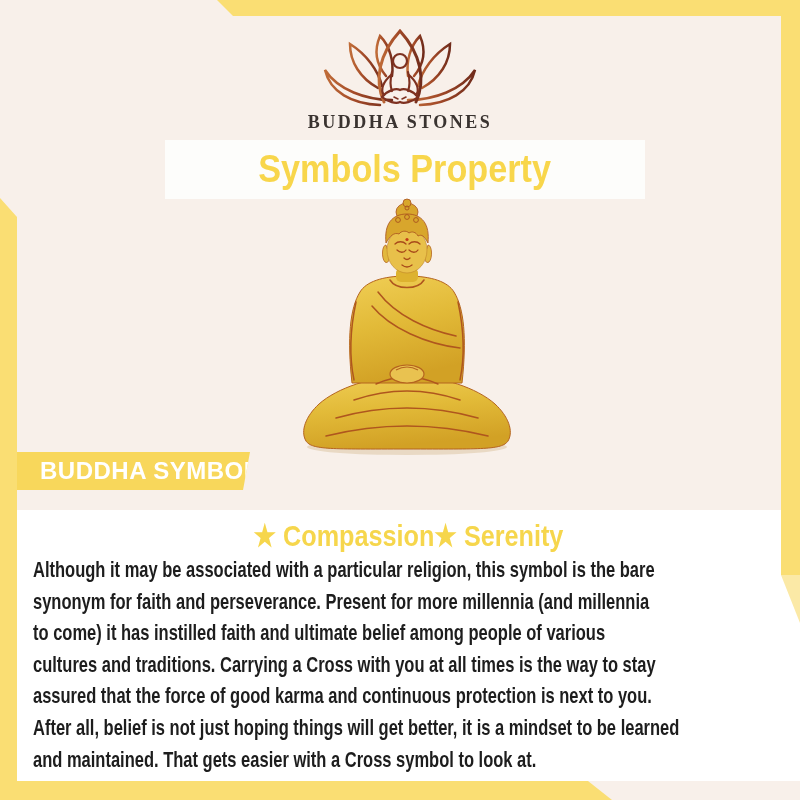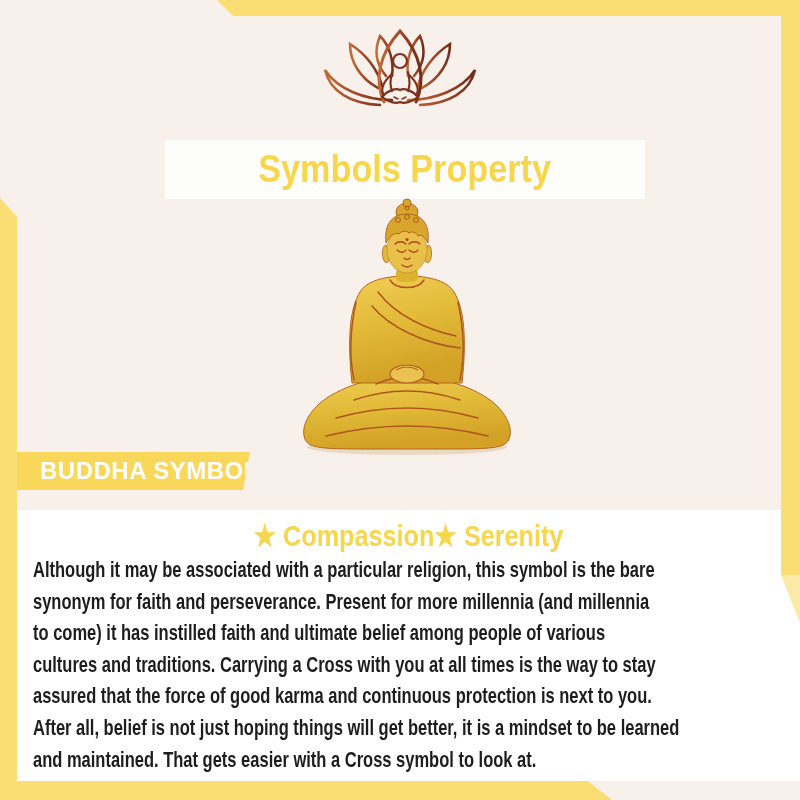--- a/index.html
+++ b/index.html
@@ -73,20 +73,21 @@
     <g fill="none" stroke="#7E3120" stroke-width="2.2" stroke-linecap="round">
       <circle cx="78" cy="33" r="7"></circle>
       <path d="M 70,44 C 68,52 68,58 70,63"></path>
       <path d="M 86,44 C 88,52 88,58 86,63"></path>
       <path d="M 69,47 C 61,54 58,62 62,67"></path>
       <path d="M 87,47 C 95,54 98,62 94,67"></path>
       <path d="M 60,69 C 66,62 74,60 78,62 C 82,60 90,62 96,69 C 90,74 82,76 78,74 C 74,76 66,74 60,69 Z"></path>
       <path d="M 72,69 l 4,2 M 84,69 l -4,2" stroke-width="1.6"></path>
     </g>
   </svg>
+  <div class="brand-name">BUDDHA STONES</div>
 
   <div class="banner">
     <span class="title">Symbols Property</span>
   </div>
 
   <svg class="statue" viewBox="0 0 230 260">
     <defs>
       <linearGradient id="gold" x1="0" y1="0" x2="0.25" y2="1">
         <stop offset="0" stop-color="#F0CE55"></stop>
         <stop offset="0.5" stop-color="#E2BA38"></stop>

